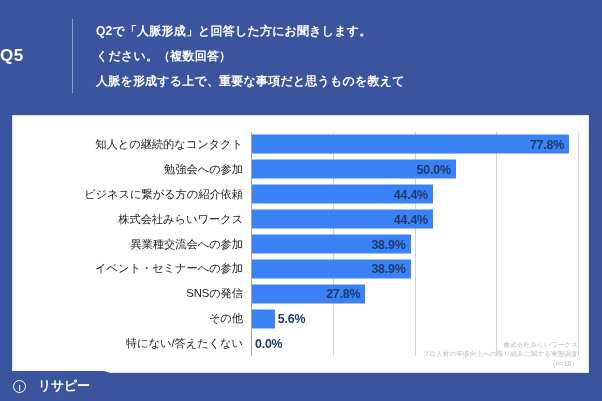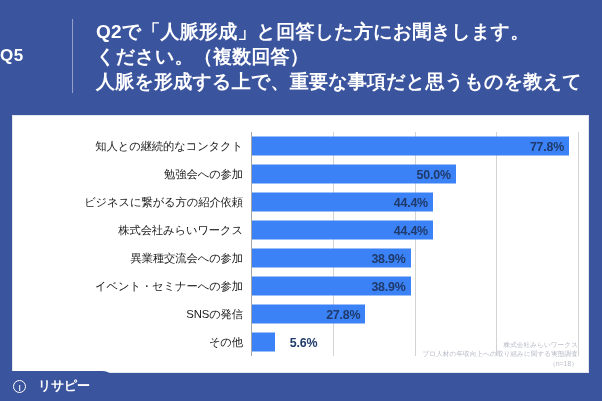--- a/index.html
+++ b/index.html
@@ -19,21 +19,21 @@
     width: 72px; flex: 0 0 72px;
     color: #ffffff; font-size: 17px; font-weight: bold;
     text-align: left; letter-spacing: .5px;
   }
   .qdivider {
     width: 1px; height: 74px; background: rgba(255,255,255,.45);
     flex: 0 0 1px;
   }
   .qtext {
     padding-left: 23px; padding-right: 14px;
-    color: #ffffff; font-size: 19px; font-weight: bold;
+    color: #ffffff; font-size: 12px; font-weight: bold;
     line-height: 25px; letter-spacing: .2px;
   }
   .qtext div { white-space: nowrap; }
 
   
   .card {
     position: absolute; left: 12px; top: 115px;
     width: 577px; height: 258px;
     background: #ffffff;
     border: 1px solid #e3e6ef;
@@ -73,21 +73,21 @@
   .barwrap { position: absolute; left: 1px; top: 50%; transform: translateY(-50%);
              height: 19px; display: flex; align-items: center; }
   .bar {
     height: 19px; background: #3b82f6;
     display: flex; align-items: center; justify-content: flex-end;
   }
   .barval {
     font-size: 12.4px; font-weight: bold; color: #1f3a6b;
     padding-right: 5px; white-space: nowrap; letter-spacing: -.2px;
   }
-  .barval.outside { padding-right: 0; padding-left: 3px; color: #1f3a6b; margin-left: 12px; }
+  .barval.outside { padding-right: 0; padding-left: 3px; color: #1f3a6b; }
 
   
   .source {
     position: absolute; right: 10px; bottom: 4px;
     text-align: right; color: #b6b9c6;
     font-size: 6.6px; line-height: 9.5px;
     letter-spacing: .1px;
   }
 
   
@@ -193,20 +193,27 @@
               </div>
             </div>
           </div>
           <div class="row">
             <div class="rowlabel">その他</div>
             <div class="barwrap" style="width: calc(100% - 1px);">
               <div class="bar" style="width: 7%;"></div>
               <span class="barval outside">5.6%</span>
             </div>
           </div>
+          <div class="row">
+            <div class="rowlabel">特にない/答えたくない</div>
+            <div class="barwrap" style="width: calc(100% - 1px);">
+              <div class="bar" style="width: 0%;"></div>
+              <span class="barval outside">0.0%</span>
+            </div>
+          </div>
         </div>
     </div>
   </div>
   <div class="source">
     <div>株式会社みらいワークス</div>
     <div>プロ人材の年収向上への取り組みに関する実態調査</div>
     <div>（n=18）</div>
   </div>
 </div>
 

